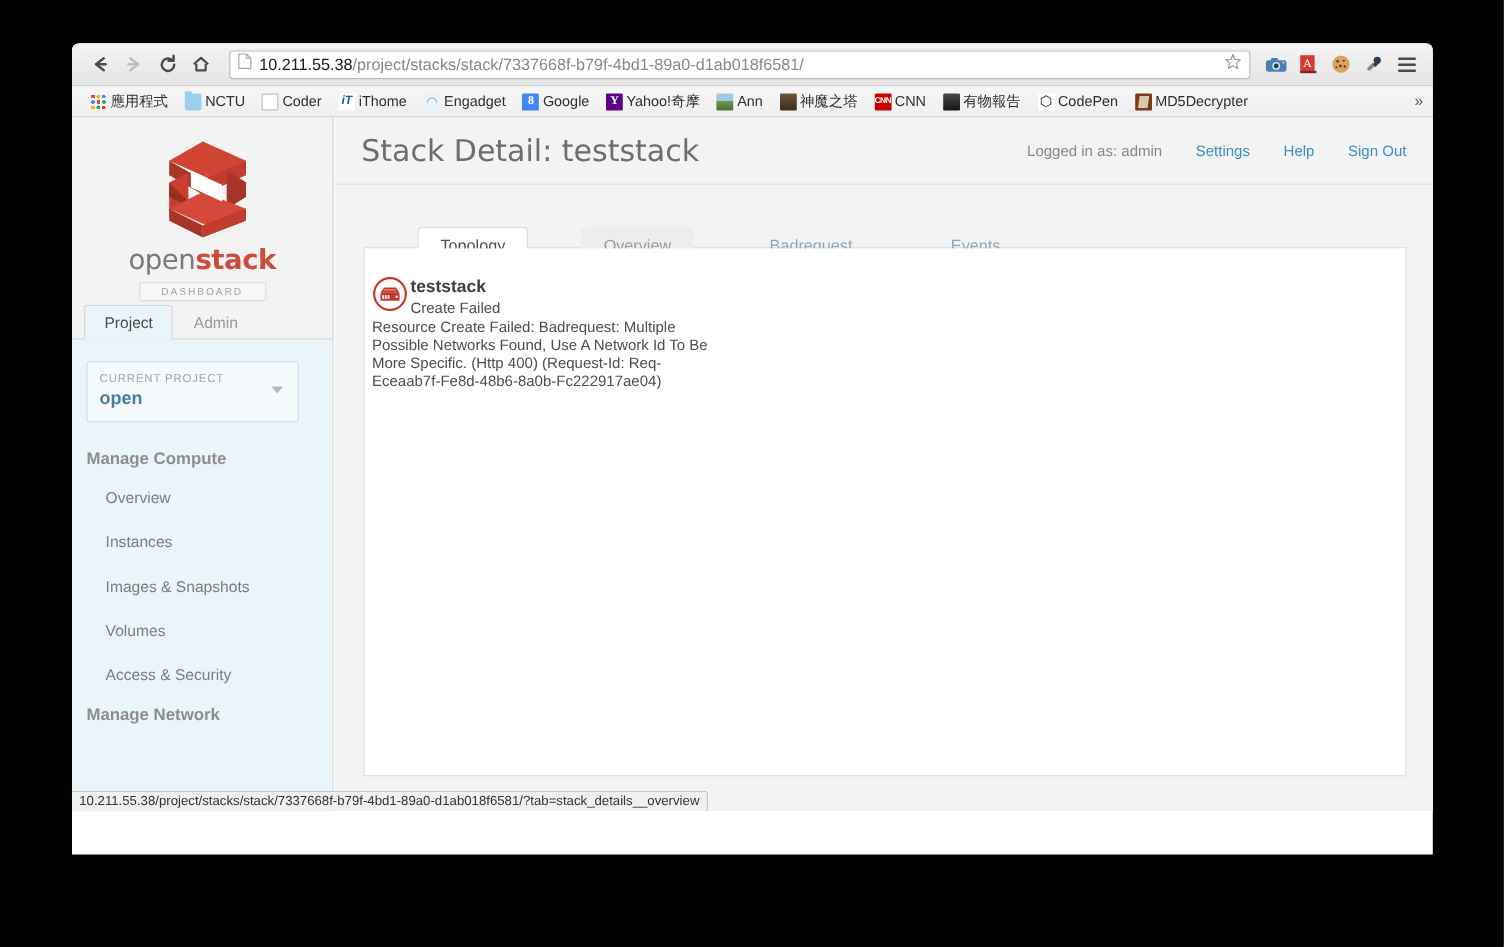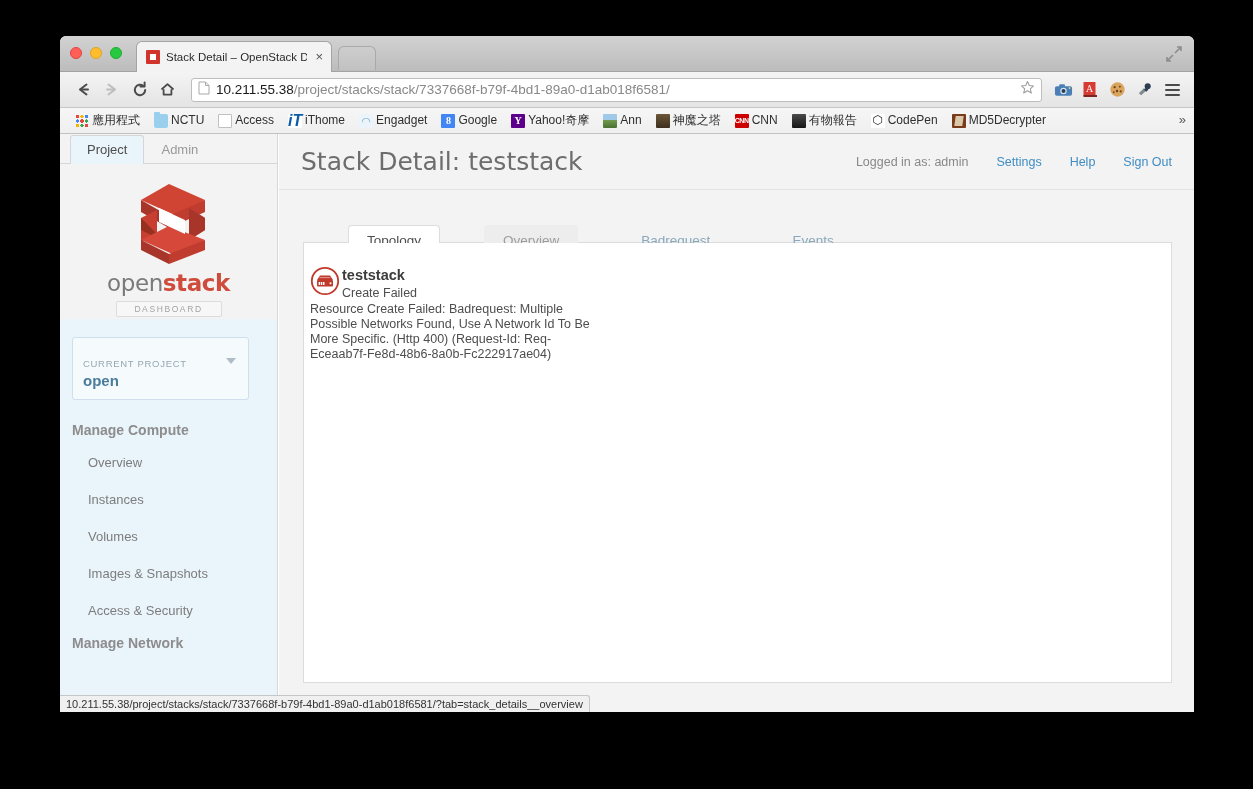--- a/index.html
+++ b/index.html
@@ -152,21 +152,21 @@
       radial-gradient(circle 1.6px at 2.5px 7px,    #4285f4 99%, transparent 100%),
       radial-gradient(circle 1.6px at 7px   7px,    #e8453c 99%, transparent 100%),
       radial-gradient(circle 1.6px at 11.5px 7px,   #34a853 99%, transparent 100%),
       radial-gradient(circle 1.6px at 2.5px 11.5px, #f5b400 99%, transparent 100%),
       radial-gradient(circle 1.6px at 7px   11.5px, #34a853 99%, transparent 100%),
       radial-gradient(circle 1.6px at 11.5px 11.5px,#e8453c 99%, transparent 100%);
   }
   .bm-ico.folder { background: #9ad0ee; border-radius: 2px; }
   .bm-ico.folder::before { content:""; position:absolute; left:0; top:-2px; width:6px; height:3px; background:#9ad0ee; border-radius:1px 1px 0 0; }
   .bm-ico.page { background: #fff; border: 1px solid #c0c0c0; }
-  .bm-ico.ithome { background: #fff; color: #0a5ca8; font-size: 16px; font-weight: bold; text-align: center; line-height: 14px; font-style: italic; }
+  .bm-ico.ithome { background: #fff; color: #0a5ca8; font-size: 10px; font-weight: bold; text-align: center; line-height: 14px; font-style: italic; }
   .bm-ico.rss { background: #eaf4fa; color: #6aa9cd; font-size: 11px; text-align:center; line-height: 14px; }
   .bm-ico.google { background: #4285f4; color: #fff; font-size: 10px; font-weight: bold; text-align: center; line-height: 14px; font-family: "Liberation Serif", serif; }
   .bm-ico.yahoo { background: #5c008c; color: #fff; font-size: 10px; font-weight: bold; text-align: center; line-height: 14px; font-family: "Liberation Serif", serif;}
   .bm-ico.photo { background: linear-gradient(#9ec9e8 45%, #6f9a4e 45%, #4a7030); }
   .bm-ico.tower { background: linear-gradient(#6b5638, #3c2f1d); }
   .bm-ico.cnn { background: #cc0000; color: #fff; font-size: 7px; font-weight: bold; text-align: center; line-height: 14px; letter-spacing: -.4px;}
   .bm-ico.dark { background: linear-gradient(#4a4a4a, #161616); }
   .bm-ico.codepen { background: #fff; color: #222; font-size: 12px; text-align: center; line-height: 13px; }
   .bm-ico.md5 { background: #7a3a1c; }
   .bm-ico.md5::after { content:""; position:absolute; left:3px; top:2px; width:8px; height:10px; background:#d9c9a8; transform: skewX(-8deg); }
@@ -237,21 +237,21 @@
   #side-nav {
     background: #eaf4fb;
     height: 100%;
     padding: 18px 0 0 0;
   }
   #project-select {
     margin: 0 28px 16px 12px;
     border: 1px solid #cfe0ec;
     background: #f5fafd;
     border-radius: 3px;
-    padding: 20px 10px 9px;
+    padding: 8px 10px 9px;
     position: relative;
   }
   #project-select .label {
     font-size: 9.5px; color: #96a7b3;
     letter-spacing: .7px; line-height: 12px;
   }
   #project-select .value {
     font-size: 15px; font-weight: bold; color: #4a7d9b;
     line-height: 19px; margin-top: 1px;
   }
@@ -376,41 +376,20 @@
     line-height: 16px;
     white-space: nowrap;
     overflow: hidden;
   }
 </style>
 </head>
 <body>
 
 <div id="browser-window">
 
-  <div id="tab-strip">
-    <div class="traffic-lights">
-      <span class="tl red"></span>
-      <span class="tl yellow"></span>
-      <span class="tl green"></span>
-    </div>
-
-    <div id="browser-tab">
-      <span class="favicon"></span>
-      <span class="tab-title">Stack Detail – OpenStack D</span>
-      <span class="tab-close">×</span>
-    </div>
-    <div id="new-tab-button"></div>
-
-    <div id="window-expand">
-      <svg width="20" height="20" viewBox="0 0 20 20">
-        <path d="M11 9 L17 3 M13 3 L17 3 L17 7" stroke="#8c8c8c" stroke-width="1.6" fill="none"></path>
-        <path d="M9 11 L3 17 M7 17 L3 17 L3 13" stroke="#8c8c8c" stroke-width="1.6" fill="none"></path>
-      </svg>
-    </div>
-  </div>
 
   <div id="toolbar">
     <div class="nav-btn">
       <svg width="17" height="17" viewBox="0 0 17 17">
           <path d="M11.5 3.5 L5 8.5 L11.5 13.5" stroke="#4a4a4a" stroke-width="2" fill="none" stroke-linecap="round" stroke-linejoin="round"></path>
           <path d="M5.4 8.5 L13 8.5" stroke="#4a4a4a" stroke-width="2" stroke-linecap="round"></path>
         </svg>
     </div>
     <div class="nav-btn disabled">
       <svg width="17" height="17" viewBox="0 0 17 17">
@@ -491,21 +470,21 @@
     <div class="bm">
         <span class="bm-ico apps"></span>
         <span>應用程式</span>
       </div>
       <div class="bm">
         <span class="bm-ico folder"></span>
         <span>NCTU</span>
       </div>
       <div class="bm">
         <span class="bm-ico page"></span>
-        <span>Access</span>
+        <span>Coder</span>
       </div>
       <div class="bm">
         <span class="bm-ico ithome">iT</span>
         <span>iThome</span>
       </div>
       <div class="bm">
         <span class="bm-ico rss">◠</span>
         <span>Engadget</span>
       </div>
       <div class="bm">
@@ -539,25 +518,20 @@
       <div class="bm">
         <span class="bm-ico md5"></span>
         <span>MD5Decrypter</span>
       </div>
       <span id="bm-overflow">»</span>
   </div>
 
   <div id="page">
 
     <div id="sidebar">
-      <div id="sidebar-tabs">
-        <div class="side-tab active">Project</div>
-        <div class="side-tab">Admin</div>
-      </div>
-
       <div id="brand">
         <svg id="logo-cube" width="92" height="88" viewBox="0 0 92 88">
           <g>
             <polygon points="18,22 46,6 82,22 54,38" fill="#cf4433"></polygon>
             <polygon points="18,22 18,34 46,50 46,38" fill="#a8352a"></polygon>
             <polygon points="46,38 46,50 82,34 82,22" fill="#bf3c2f"></polygon>
             <polygon points="18,40 34,32 34,56 18,64" fill="#c83f31"></polygon>
             <polygon points="18,40 18,52 34,60 34,56" fill="#97301f"></polygon>
             <polygon points="66,30 82,40 82,52 66,62" fill="#bf3c2f"></polygon>
             <polygon points="66,30 66,62 82,52 82,40" fill="#a8352a"></polygon>
@@ -565,32 +539,37 @@
             <polygon points="18,62 18,72 46,86 46,76" fill="#a8352a"></polygon>
             <polygon points="46,76 46,86 82,72 82,62" fill="#bf3c2f"></polygon>
             <polygon points="36,30 62,42 62,56 36,44" fill="#ffffff"></polygon>
             <polygon points="36,30 62,42 74,36 48,24" fill="#f6f6f6" opacity="0"></polygon>
           </g>
         </svg>
         <div id="brand-word"><span class="open">open</span><span class="stack">stack</span></div>
         <div id="brand-sub">DASHBOARD</div>
       </div>
 
+      <div id="sidebar-tabs">
+        <div class="side-tab active">Project</div>
+        <div class="side-tab">Admin</div>
+      </div>
+
       <div id="side-nav">
         <div id="project-select">
           <div class="label">CURRENT PROJECT</div>
           <div class="value">open</div>
           <span class="caret"></span>
         </div>
         <div id="nav-list">
             <div class="nav-group">Manage Compute</div>
             <div class="nav-item">Overview</div>
             <div class="nav-item">Instances</div>
+            <div class="nav-item">Images &amp; Snapshots</div>
             <div class="nav-item">Volumes</div>
-            <div class="nav-item">Images &amp; Snapshots</div>
             <div class="nav-item">Access &amp; Security</div>
             <div class="nav-group">Manage Network</div>
           </div>
       </div>
     </div>
 
     <div id="content">
       <div id="content-header">
         <div id="page-title">Stack Detail: teststack</div>
         <div id="user-bar">

